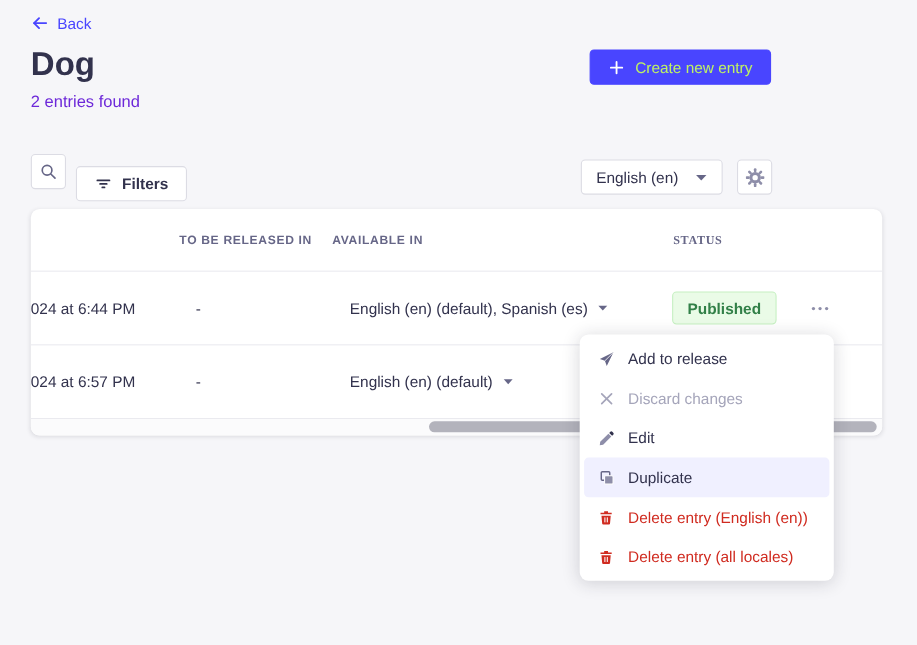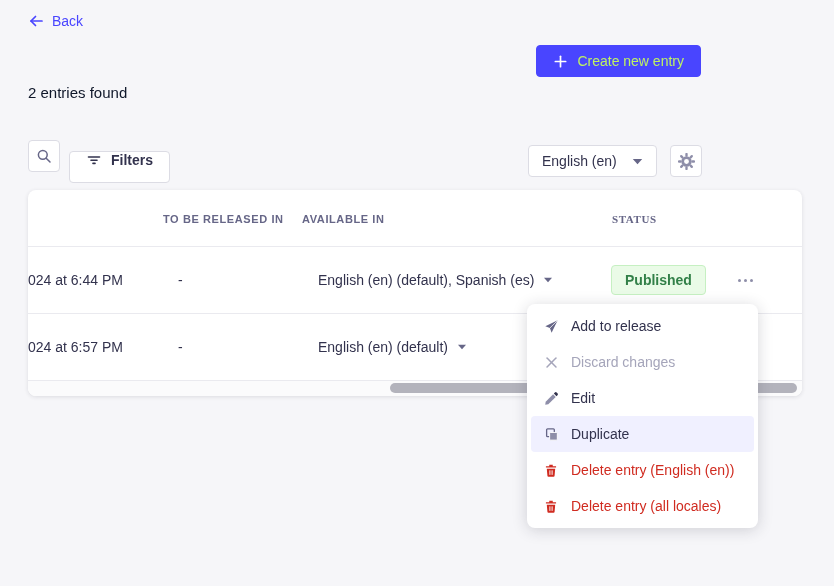--- a/index.html
+++ b/index.html
@@ -18,21 +18,21 @@
     display: inline-flex; align-items: center; gap: 8px;
     color: #4945ff; font-size: 14px; font-weight: 500;
     text-decoration: none; cursor: pointer;
   }
   .page-title {
     position: absolute; left: 28px; top: 41px;
     font-size: 30px; font-weight: 700; color: #32324d; line-height: 36px;
   }
   .page-subtitle {
     position: absolute; left: 28px; top: 84px;
-    font-size: 15px; color: #0f172a;
+    font-size: 15px; color: #6d28d9;
   }
   .create-btn {
     position: absolute; right: 33px; top: 45px; height: 32px;
     display: inline-flex; align-items: center; gap: 9px;
     background: #4945ff; border: 1px solid #4945ff; border-radius: 4px;
     color: #bef264; font-size: 14px; font-weight: 500;
     padding: 0 16px; cursor: pointer; font-family: inherit;
   }
 
   
@@ -43,21 +43,21 @@
   .toolbar-left { display: flex; gap: 9px; }
   .toolbar-right { display: flex; gap: 13px; }
   .icon-btn {
     width: 32px; height: 32px; background: #ffffff;
     border: 1px solid #dcdce4; border-radius: 4px;
     display: inline-flex; align-items: center; justify-content: center;
     cursor: pointer;
   }
   .filters-btn {
     height: 32px; background: #ffffff; border: 1px solid #dcdce4;
-    border-radius: 4px; display: inline-flex; gap: 9px;
+    border-radius: 4px; display: inline-flex; align-items: center; gap: 9px;
     padding: 0 16px; font-size: 14px; font-weight: 600; color: #32324d;
     cursor: pointer; font-family: inherit; margin-top: 11px;
   }
   .locale-select {
     height: 32px; min-width: 129px; background: #ffffff;
     border: 1px solid #dcdce4; border-radius: 4px;
     display: inline-flex; align-items: center; justify-content: space-between;
     gap: 12px; padding: 0 13px; font-size: 14px; color: #32324d; cursor: pointer;
   }
 
@@ -130,20 +130,21 @@
   <a class="back-link">
     <span>
       <svg width="16" height="16" viewBox="0 0 16 16" fill="none" stroke="#4945ff" stroke-width="1.7" stroke-linecap="round" stroke-linejoin="round">
         <line x1="14" y1="8" x2="3" y2="8"></line>
         <polyline points="7.5,3.5 3,8 7.5,12.5"></polyline>
       </svg>
     </span>
     <span>Back</span>
   </a>
 
+  <h1 class="page-title">Dog</h1>
   <div class="page-subtitle">2 entries found</div>
 
   <button class="create-btn">
     <span>
       <svg width="15" height="15" viewBox="0 0 16 16" fill="none" stroke="#ffffff" stroke-width="1.8" stroke-linecap="round">
         <line x1="8" y1="2.5" x2="8" y2="13.5"></line>
         <line x1="2.5" y1="8" x2="13.5" y2="8"></line>
       </svg>
     </span>
     <span>Create new entry</span>

